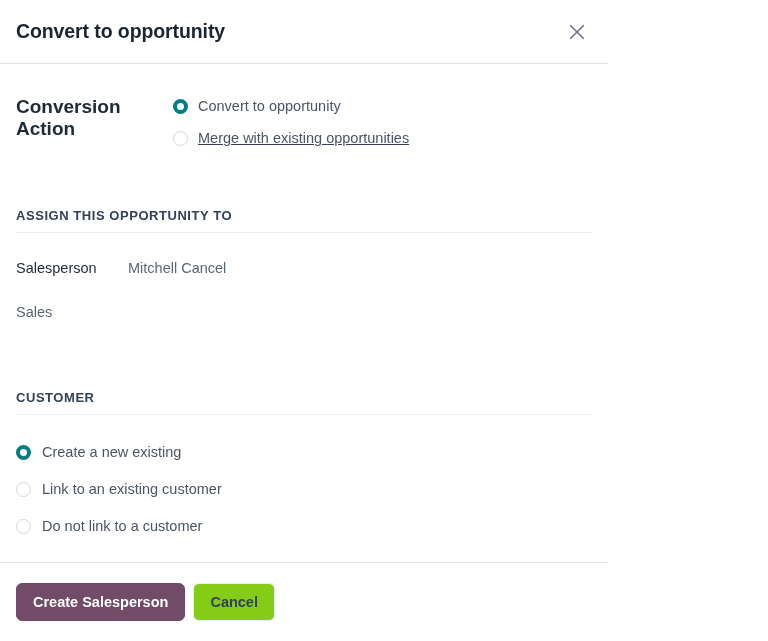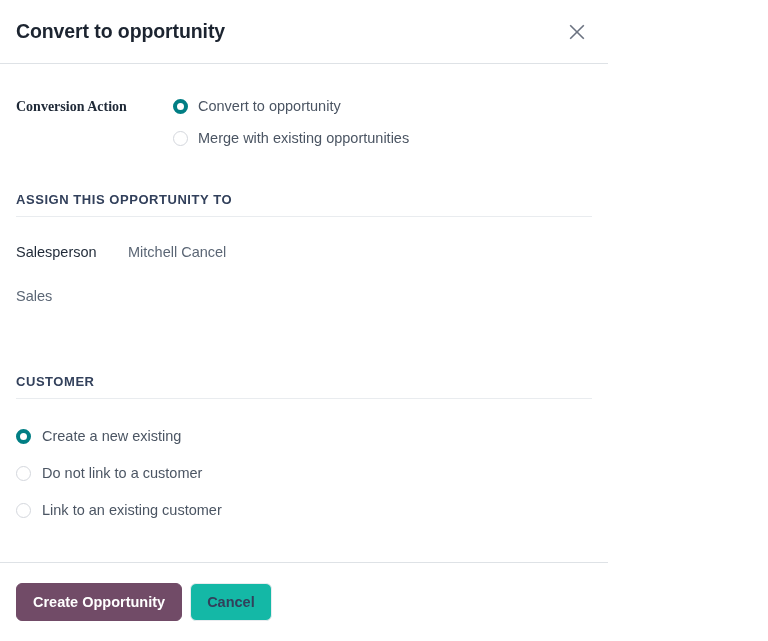--- a/index.html
+++ b/index.html
@@ -70,38 +70,37 @@
 
   
   .conv-row {
     display: flex;
     align-items: flex-start;
     padding-top: 31px;
   }
   .conv-label {
     width: 157px;
     flex: 0 0 157px;
-    font-size: 14px;
+    font-size: 19px;
     font-weight: bold;
     color: #1f2937;
     line-height: 22px;
     padding-top: 1px;
-    font-family: Liberation Serif, serif;
   }
   .conv-options {
     flex: 1 1 auto;
   }
   .radio-line {
     display: flex;
     align-items: center;
     height: 22px;
     margin-bottom: 10px;
     cursor: pointer;
   }
-  .radio-line:last-child { margin-bottom: 0; }
+  .radio-line:last-child { margin-bottom: 16px; text-decoration: underline; }
 
   .radio {
     width: 15px;
     height: 15px;
     border-radius: 50%;
     box-sizing: border-box;
     flex: 0 0 15px;
     margin-right: 10px;
     background: #ffffff;
     position: relative;
@@ -189,21 +188,21 @@
     line-height: 1.25;
     cursor: pointer;
     white-space: nowrap;
   }
   .btn-primary {
     background: #714b67;
     border-color: #714b67;
     color: #ffffff;
   }
   .btn-secondary {
-    background: #14b8a6;
+    background: #84cc16;
     border-color: #e9ecef;
     color: #32405b;
   }
 </style>
 </head>
 <body>
 
 <div class="dialog">
 
   <div class="dialog-header">
@@ -256,28 +255,28 @@
       <div class="section-rule"></div>
     </div>
 
     <div class="cust-list" style="margin-top:26px;">
       <label class="cust-line">
         <span class="radio on"></span>
         <span class="radio-text">Create a new existing</span>
       </label>
       <label class="cust-line" style="margin-top:15px;">
         <span class="radio off"></span>
-        <span class="radio-text">Do not link to a customer</span>
+        <span class="radio-text">Link to an existing customer</span>
       </label>
       <label class="cust-line" style="margin-top:15px;">
         <span class="radio off"></span>
-        <span class="radio-text">Link to an existing customer</span>
+        <span class="radio-text">Do not link to a customer</span>
       </label>
     </div>
 
   </div>
 
   <div class="dialog-footer">
-    <button class="btn btn-primary">Create Opportunity</button>
+    <button class="btn btn-primary">Create Salesperson</button>
     <button class="btn btn-secondary">Cancel</button>
   </div>
 
 </div>
 
 </body></html>

